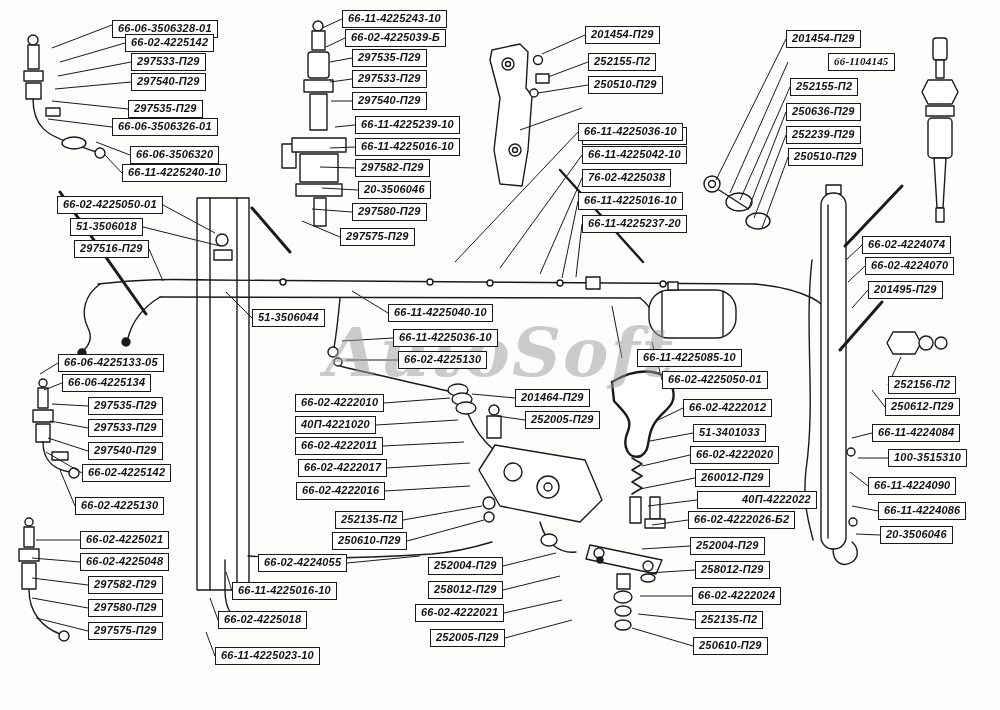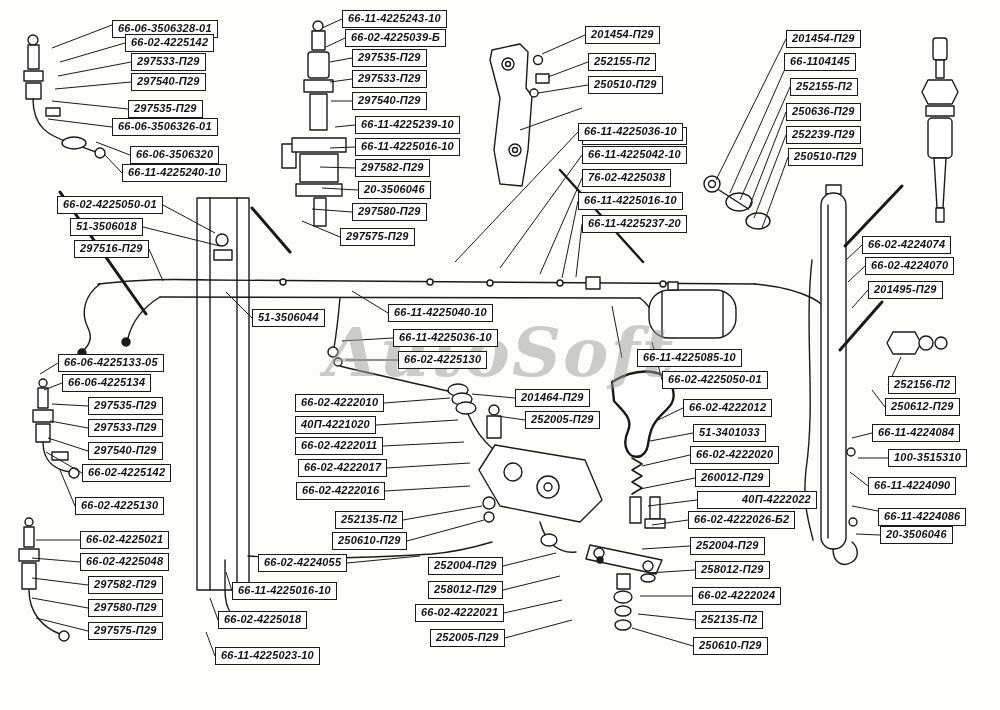--- a/index.html
+++ b/index.html
@@ -322,34 +322,34 @@
       <div class="part-label" style="left: 585px; top: 26px;">201454-П29</div>
       <div class="part-label" style="left: 588px; top: 53px;">252155-П2</div>
       <div class="part-label" style="left: 588px; top: 76px;">250510-П29</div>
       <div class="part-label" style="left: 582px; top: 99px; margin-top: 28px;">66-11-4225029-10</div>
       <div class="part-label" style="left: 578px; top: 123px;">66-11-4225036-10</div>
       <div class="part-label" style="left: 582px; top: 146px;">66-11-4225042-10</div>
       <div class="part-label" style="left: 582px; top: 169px;">76-02-4225038</div>
       <div class="part-label" style="left: 578px; top: 192px;">66-11-4225016-10</div>
       <div class="part-label" style="left: 582px; top: 215px;">66-11-4225237-20</div>
       <div class="part-label" style="left: 786px; top: 30px;">201454-П29</div>
-      <div class="part-label" style="left: 784px; top: 53px;">66-1104145</div>
+      <div class="part-label" style="left: 828px; top: 53px; font-family: Liberation Serif, serif;">66-1104145</div>
       <div class="part-label" style="left: 790px; top: 78px;">252155-П2</div>
       <div class="part-label" style="left: 786px; top: 103px;">250636-П29</div>
       <div class="part-label" style="left: 786px; top: 126px;">252239-П29</div>
       <div class="part-label" style="left: 788px; top: 148px;">250510-П29</div>
       <div class="part-label" style="left: 862px; top: 236px;">66-02-4224074</div>
       <div class="part-label" style="left: 865px; top: 257px;">66-02-4224070</div>
       <div class="part-label" style="left: 868px; top: 281px;">201495-П29</div>
       <div class="part-label" style="left: 888px; top: 376px;">252156-П2</div>
       <div class="part-label" style="left: 885px; top: 398px;">250612-П29</div>
       <div class="part-label" style="left: 872px; top: 424px;">66-11-4224084</div>
       <div class="part-label" style="left: 888px; top: 449px;">100-3515310</div>
       <div class="part-label" style="left: 868px; top: 477px;">66-11-4224090</div>
-      <div class="part-label" style="left: 878px; top: 502px; margin-top: 6px;">66-11-4224086</div>
+      <div class="part-label" style="left: 878px; top: 502px;">66-11-4224086</div>
       <div class="part-label" style="left: 880px; top: 526px;">20-3506046</div>
       <div class="part-label" style="left: 252px; top: 309px;">51-3506044</div>
       <div class="part-label" style="left: 388px; top: 304px;">66-11-4225040-10</div>
       <div class="part-label" style="left: 393px; top: 329px;">66-11-4225036-10</div>
       <div class="part-label" style="left: 398px; top: 351px;">66-02-4225130</div>
       <div class="part-label" style="left: 637px; top: 349px;">66-11-4225085-10</div>
       <div class="part-label" style="left: 662px; top: 371px;">66-02-4225050-01</div>
       <div class="part-label" style="left: 515px; top: 389px;">201464-П29</div>
       <div class="part-label" style="left: 525px; top: 411px;">252005-П29</div>
       <div class="part-label" style="left: 683px; top: 399px;">66-02-4222012</div>

